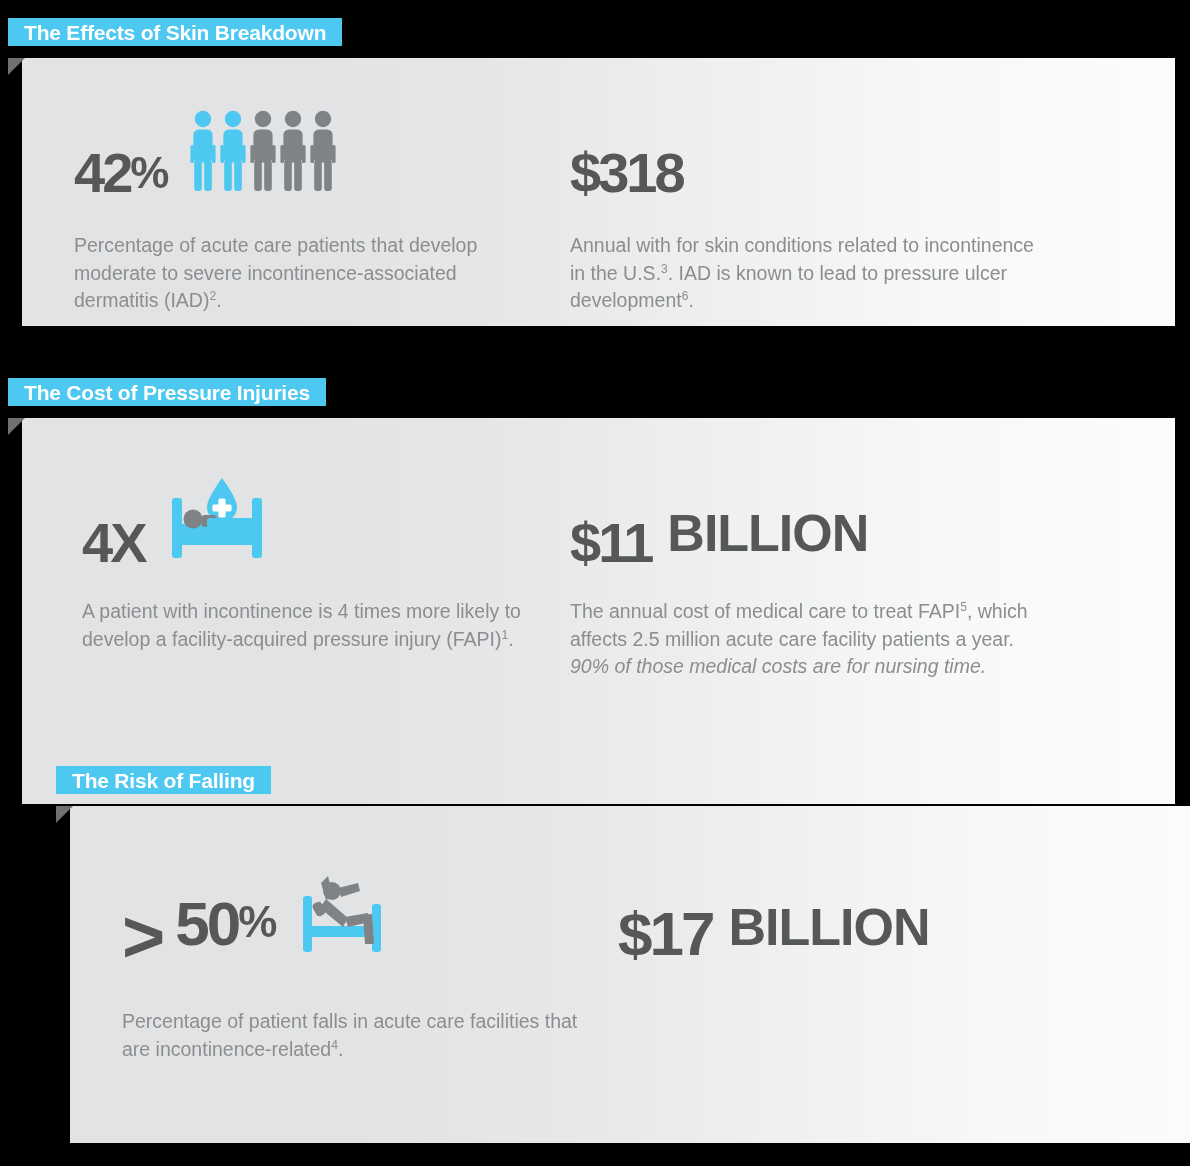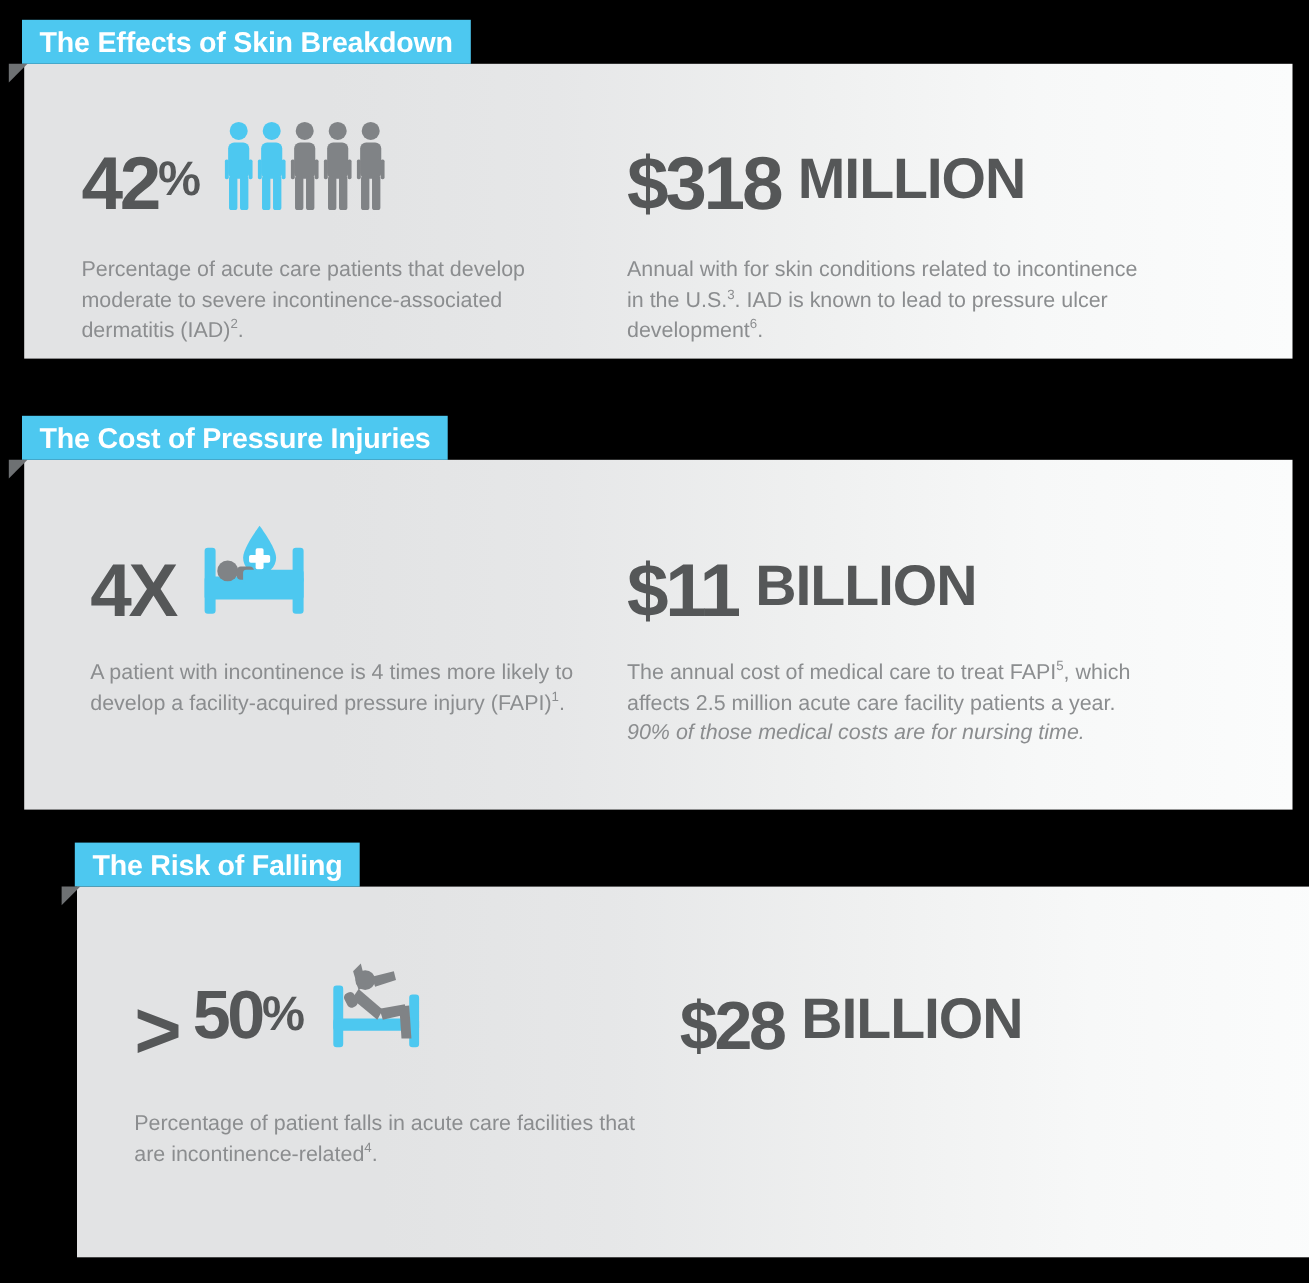--- a/index.html
+++ b/index.html
@@ -30,29 +30,29 @@
   }
 
   .tab-wrap {
     position: relative;
     height: 40px;
     z-index: 5;
   }
 
   .tab {
     position: absolute;
-    left: 20px;
+    left: 8px;
     top: 0;
-    height: 40px;
+    height: 28px;
     display: flex;
     align-items: center;
     padding: 0 16px 0 16px;
     background: #4dc8f0;
     color: #ffffff;
-    font-size: 26px;
+    font-size: 21px;
     font-weight: bold;
     letter-spacing: -0.2px;
     white-space: nowrap;
     line-height: 1;
   }
 
   .tab-fold {
     position: absolute;
     left: 8px;
     top: 40px;
@@ -93,21 +93,21 @@
 
   .bignum {
     color: #555758;
     font-weight: bold;
     letter-spacing: -3px;
     line-height: 0.84;
     white-space: nowrap;
     display: flex;
     align-items: flex-start;
   }
-  .bignum .n { font-size: 68px; }
+  .bignum .n { font-size: 56px; }
   .bignum .sup {
     font-size: 44px;
     line-height: 1;
     position: relative;
     top: 2px;
     letter-spacing: -1px;
   }
   .bignum .gt {
     font-size: 74px;
     letter-spacing: 0;
@@ -149,21 +149,21 @@
 
   
   #panel-1 { top: 18px; }
   #panel-1 .body { height: 268px; padding: 0; }
   #panel-1 .cols { padding-top: 28px; }
   #panel-1 .col-left { padding-left: 52px; box-sizing: border-box; }
   #panel-1 .col-right { padding-left: 18px; box-sizing: border-box; }
   #panel-1 .caption { margin-top: 36px; }
 
   #panel-2 { top: 378px; }
-  #panel-2 .body { height: 318px; }
+  #panel-2 .body { height: 386px; }
   #panel-2 .cols { padding-top: 38px; }
   #panel-2 .col-left { padding-left: 60px; box-sizing: border-box; }
   #panel-2 .col-right { padding-left: 18px; box-sizing: border-box; }
   #panel-2 .caption { margin-top: 32px; }
 
   #panel-3 { top: 766px; margin-left: 48px; }
   #panel-3 .body { height: 337px; }
   #panel-3 .cols { padding-top: 44px; }
   #panel-3 .col-left { padding-left: 52px; box-sizing: border-box; }
   #panel-3 .col-right { padding-left: 18px; box-sizing: border-box; }
@@ -237,21 +237,20 @@
             </div>
           </div>
           <div class="caption"><span>Percentage of acute care patients that develop moderate to severe incontinence-associated dermatitis (IAD)</span><sup>2</sup><span>.</span></div>
         </div>
 
         <div class="col-right">
           <div class="stat-row">
             <div class="bignum">
               <span class="n">$318</span>
             </div>
-            <div class="unit">MILLION</div>
           </div>
           <div class="caption"><span>Annual with for skin conditions related to incontinence in the U.S.</span><sup>3</sup><span>. IAD is known to lead to pressure ulcer development</span><sup>6</sup><span>.</span></div>
         </div>
 
       </div>
     </div>
   </div>
 
   <div class="panel" id="panel-2">
     <div class="tab-wrap">
@@ -332,21 +331,21 @@
                 <rect x="16" y="32" width="10" height="14" rx="4" fill="#808386" transform="rotate(-28 21 39)"></rect>
               </svg>
             </div>
           </div>
           <div class="caption"><span>Percentage of patient falls in acute care facilities that are incontinence-related</span><sup>4</sup><span>.</span></div>
         </div>
 
         <div class="col-right">
           <div class="stat-row">
             <div class="bignum">
-              <span class="n">$28</span>
+              <span class="n">$17</span>
             </div>
             <div class="unit">BILLION</div>
           </div>
         </div>
 
       </div>
     </div>
   </div>
 
 </div>

